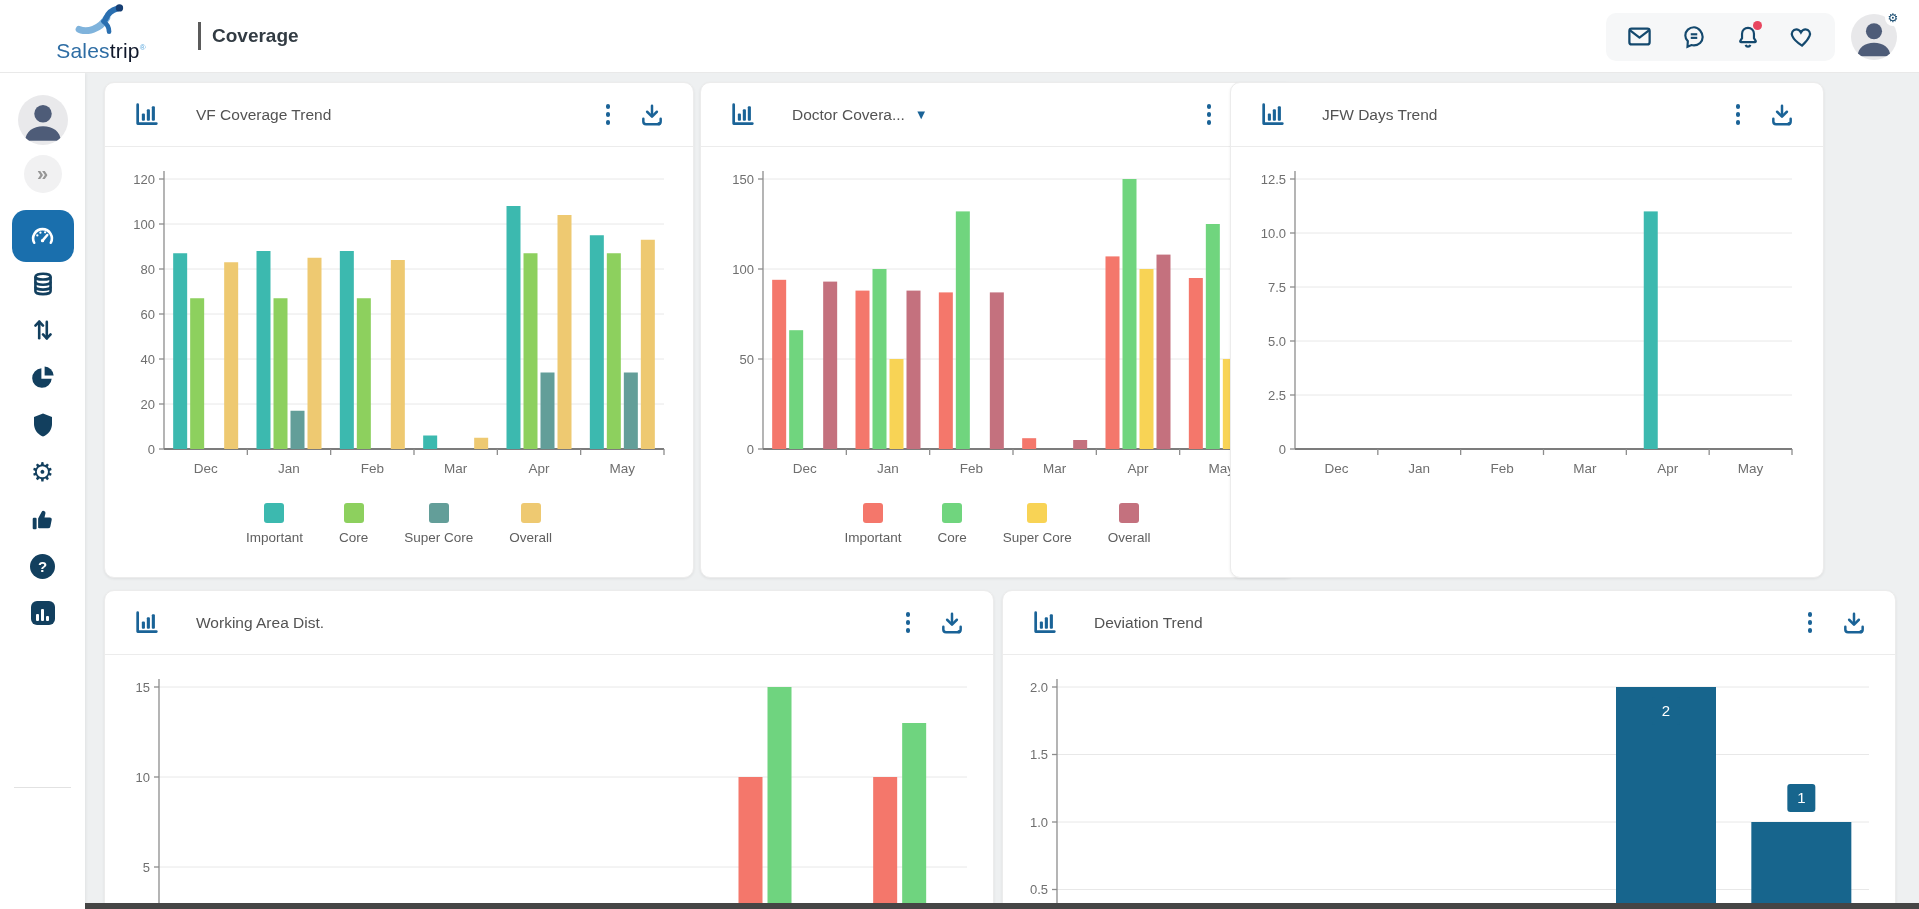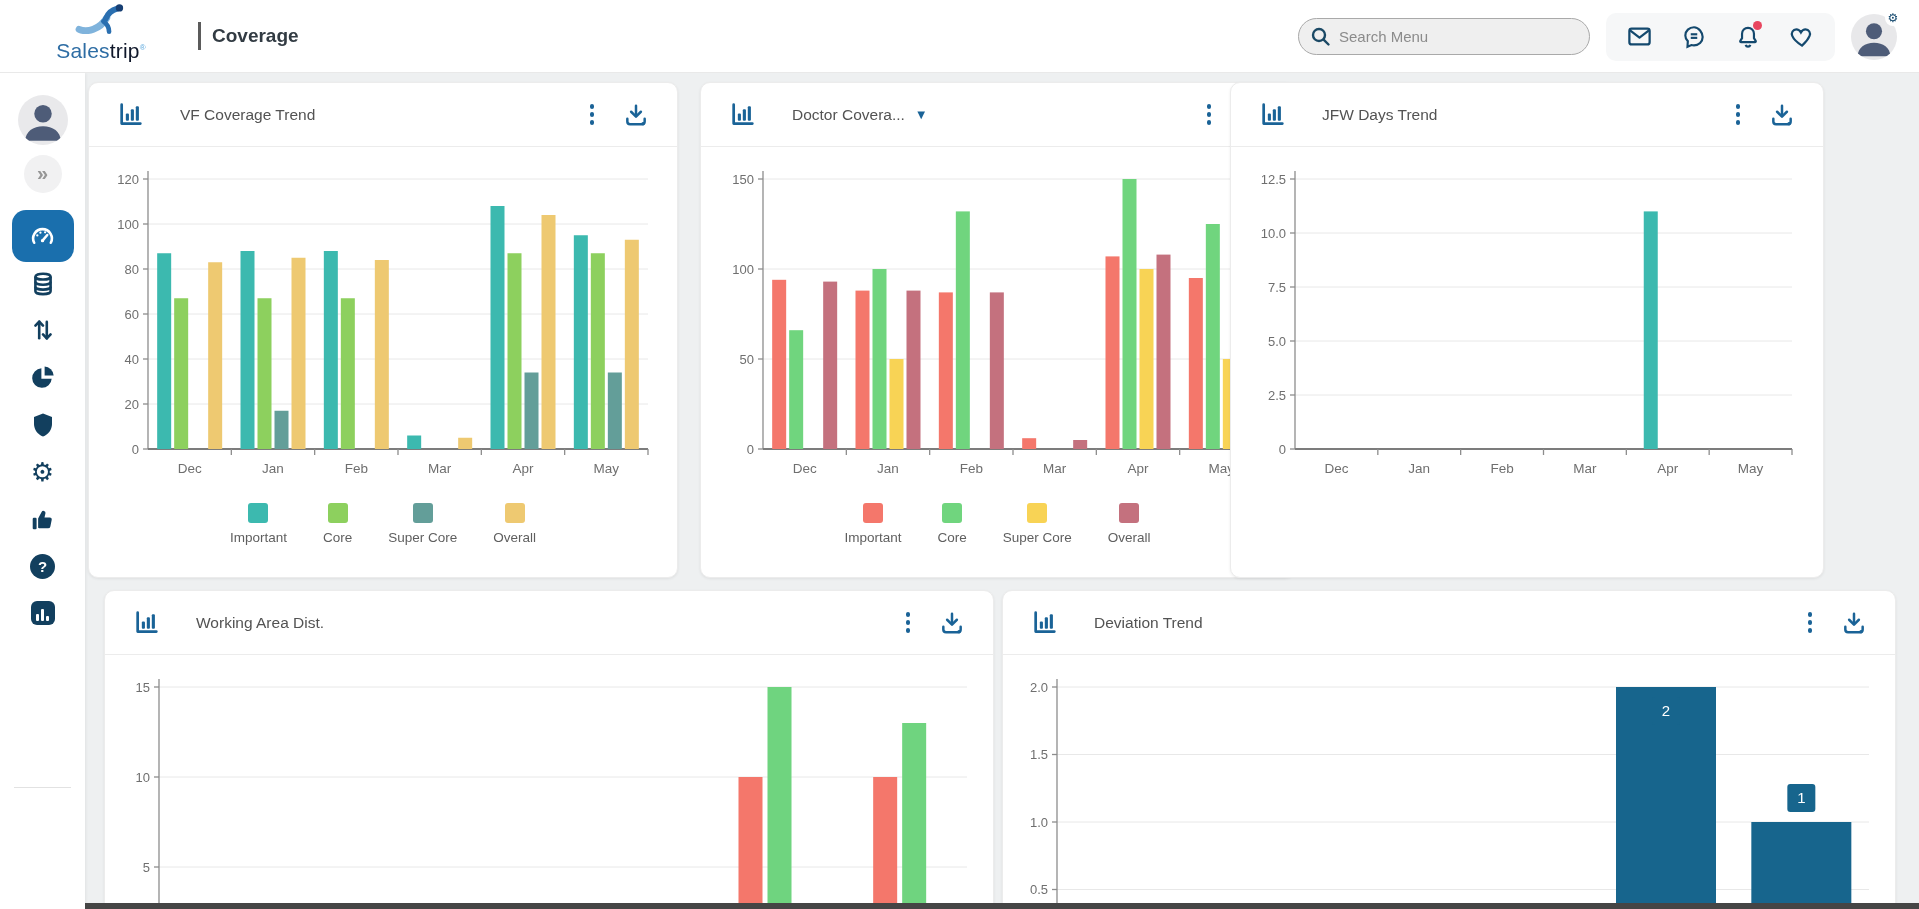--- a/index.html
+++ b/index.html
@@ -87,27 +87,20 @@
       <path d="M26 13 C28 8 32 5 36 4" stroke="#2a6fb0" stroke-width="5" fill="none" stroke-linecap="round"></path>
       <path d="M24 15 C27 17 29 20 29 24" stroke="#2a6fb0" stroke-width="4" fill="none" stroke-linecap="round"></path>
       <circle cx="38" cy="3.4" r="3.2" fill="#173f73"></circle>
     </svg>
     <div class="logo-text"><span class="logo-sales">Sales</span><span class="logo-trip">trip</span><span class="logo-reg">®</span></div>
   </div>
 
   <div class="apptitle">Coverage</div>
 
   <div class="hright">
-    <div class="search-wrap">
-      <svg class="search-ic" width="24" height="24" viewBox="0 0 24 24">
-        <circle cx="10" cy="10" r="6" stroke="#1b4965" stroke-width="2.4" fill="none"></circle>
-        <line x1="14.6" y1="14.6" x2="19.5" y2="19.5" stroke="#1b4965" stroke-width="2.4" stroke-linecap="round"></line>
-      </svg>
-      <input type="text" value="" placeholder="Search Menu" style="">
-    </div>
 
     <div class="icon-tray">
       <span class="tray-ic">
         <svg width="27" height="27" viewBox="0 0 24 24">
             <rect x="3" y="5" width="18" height="14" rx="2" stroke="#14496e" stroke-width="2" fill="none"></rect>
             <path d="M3.6 6.6 L12 13 L20.4 6.6" stroke="#14496e" stroke-width="2" fill="none" stroke-linejoin="round"></path>
           </svg>
       </span>
       <span class="tray-ic">
         <svg width="26" height="26" viewBox="0 0 24 24" fill="none" stroke="#14496e" stroke-width="2">
@@ -207,21 +200,21 @@
       <i style="height:7px"></i>
         <i style="height:12px"></i>
         <i style="height:5px"></i>
     </div>
   </div>
   <div class="sb-divider"></div>
 </div>
 
 <div class="main">
 
-  <div class="card" style="left:3px; top:9px; width:590px; height:496px">
+  <div class="card" style="left:19px; top:9px; width:590px; height:496px">
     <div class="chead">
       <span class="cicon">
         <svg width="27" height="27" viewBox="0 0 26 26">
             <path d="M4.5 3.5v18.2h18" stroke="#1a6397" stroke-width="2.6" fill="none" stroke-linecap="round" stroke-linejoin="round"></path>
             <rect x="8.5" y="12" width="3" height="7" rx="1" fill="#1a6397"></rect>
             <rect x="13.3" y="8" width="3" height="11" rx="1" fill="#1a6397"></rect>
             <rect x="18.1" y="5" width="3" height="14" rx="1" fill="#1a6397"></rect>
           </svg>
       </span>
       <span class="ctitle">VF Coverage Trend</span>

